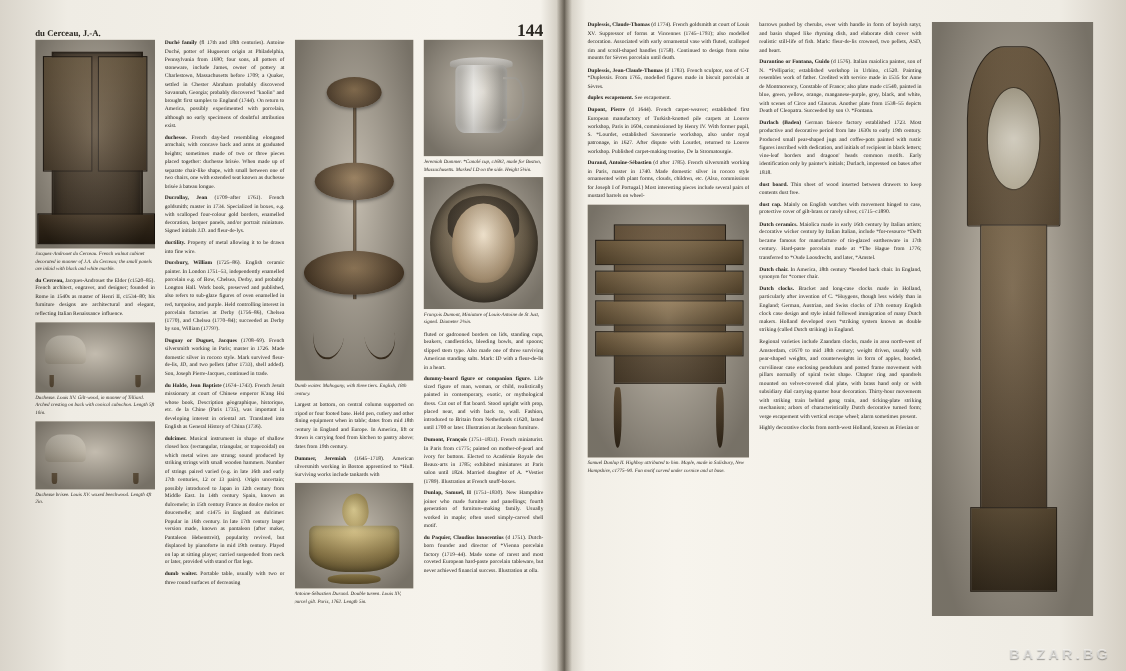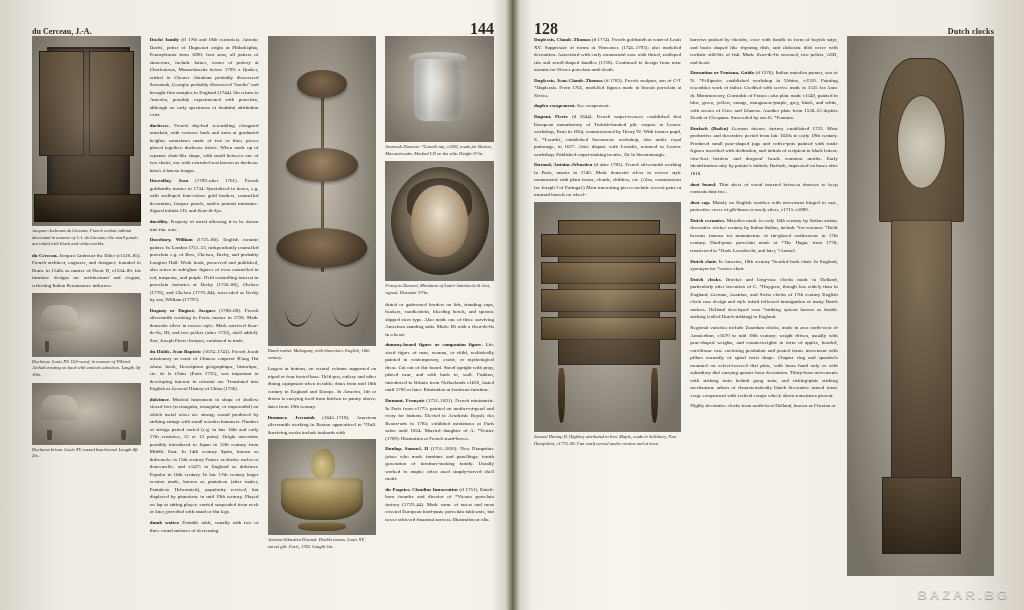--- a/index.html
+++ b/index.html
@@ -419,24 +419,20 @@
         <p><span class="entry-head">dummy-board figure or companion figure.</span><span> Life sized figure of man, woman, or child, realistically painted in contemporary, exotic, or mythological dress. Cut out of flat board. Stood upright with prop, placed near, and with back to, wall. Fashion, introduced to Britain from Netherlands c1620, lasted until 1700 or later. Illustration at Jacobean furniture.</span></p>
         <p><span class="entry-head">Dumont, François</span><span> (1751–1831). French miniaturist. In Paris from c1775; painted on mother-of-pearl and ivory for buttons. Elected to Académie Royale des Beaux-arts in 1785; exhibited miniatures at Paris salon until 1824. Married daughter of A. *Vestier (1789). Illustration at French snuff-boxes.</span></p>
         <p><span class="entry-head">Dunlap, Samuel, II</span><span> (1751–1830). New Hampshire joiner who made furniture and panellings; fourth generation of furniture-making family. Usually worked in maple; often used simply-carved shell motif.</span></p>
         <p><span class="entry-head">du Paquier, Claudius Innocentius</span><span> (d 1751). Dutch-born founder and director of *Vienna porcelain factory (1719–44). Made some of rarest and most coveted European hard-paste porcelain tableware, but never achieved financial success. Illustration at olla.</span></p>
       </div>
 
     </div>
   </div>
 
   <div class="page-half" id="page-right">
-    <div class="page-header">
-      <span class="folio">128</span>
-      <span class="runhead">Dutch clocks</span>
-    </div>
     <div class="cols">
 
       <div class="col">
         <p><span class="entry-head">Duplessis, Claude-Thomas</span><span> (d 1774). French goldsmith at court of Louis XV. Suppressor of forms at Vincennes (1745–1793); also modelled decoration. Associated with early ornamental vase with fluted, scalloped rim and scroll-shaped handles (1758). Continued to design from mise mounts for Sèvres porcelain until death.</span></p>
         <p><span class="entry-head">Duplessis, Jean-Claude-Thomas</span><span> (d 1783). French sculptor, son of C-T *Duplessis. From 1765, modelled figures made in biscuit porcelain at Sèvres.</span></p>
         <p><span class="entry-head">duplex escapement.</span><span> See escapement.</span></p>
         <p><span class="entry-head">Dupont, Pierre</span><span> (d 1644). French carpet-weaver; established first European manufactory of Turkish-knotted pile carpets at Louvre workshop, Paris in 1604, commissioned by Henry IV. With former pupil, S. *Lourdet, established Savonnerie workshop, also under royal patronage, in 1627. After dispute with Lourdet, returned to Louvre workshop. Published carpet-making treatise, De la Stromatourgie.</span></p>
         <p><span class="entry-head">Durand, Antoine-Sébastien</span><span> (d after 1785). French silversmith working in Paris, master in 1740. Made domestic silver in rococo style ornamented with plant forms, clouds, children, etc. (Also, commissions for Joseph I of Portugal.) Most interesting pieces include several pairs of mustard barrels on wheel-</span></p>
         <div class="fig">
           <div class="img art-chest vign" style="height:230px">

